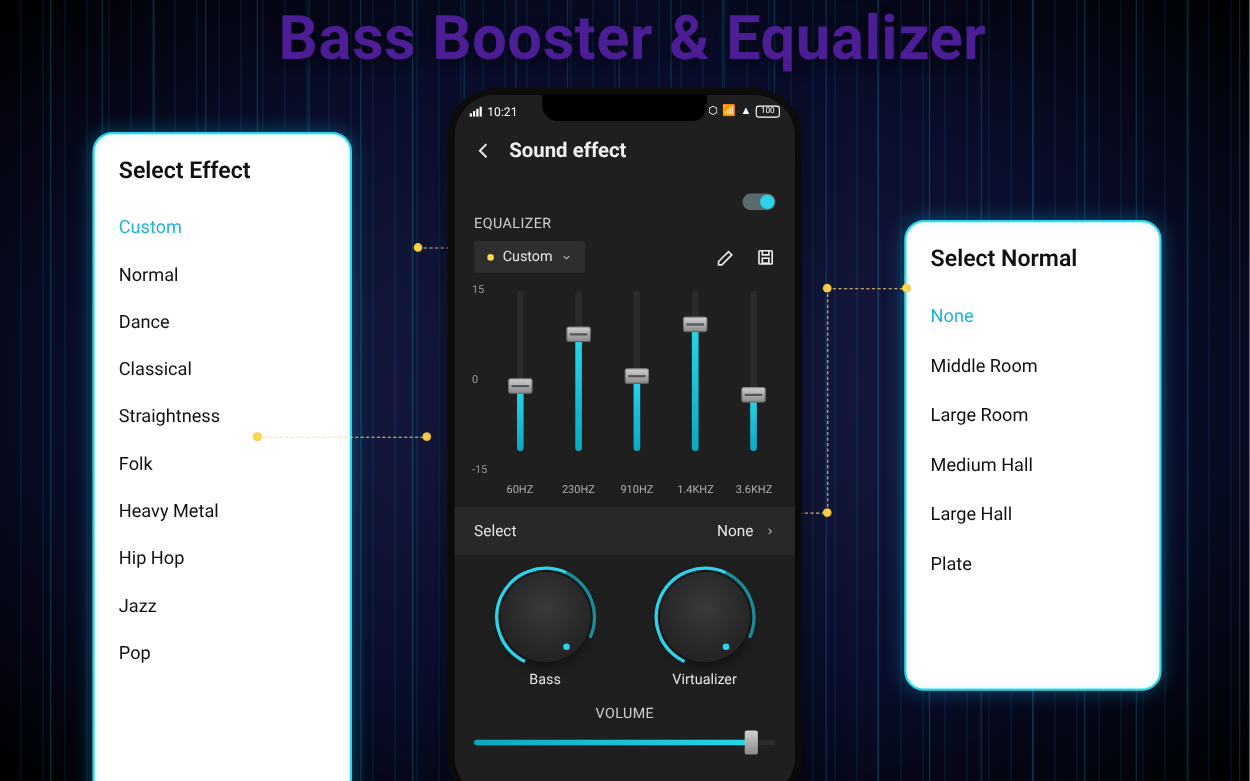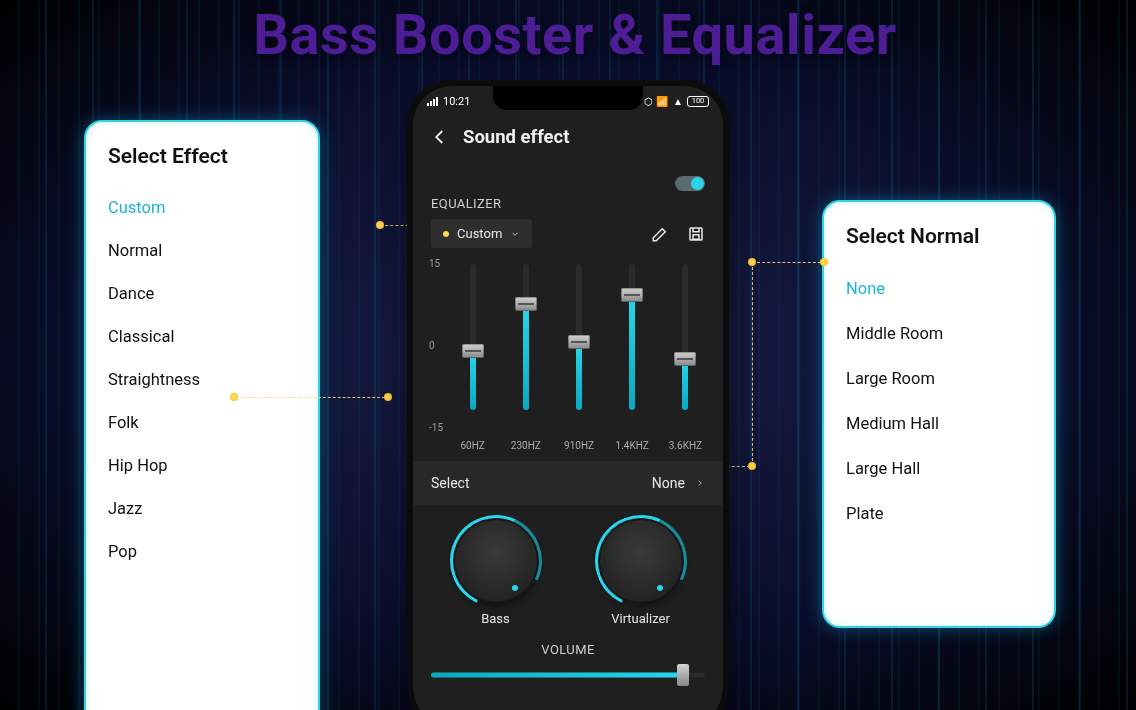--- a/index.html
+++ b/index.html
@@ -296,20 +296,21 @@
 
 <div class="card left">
   <h2>Select Effect</h2>
   <div id="effect-list">
       <div class="item selected">Custom</div>
       <div class="item">Normal</div>
       <div class="item">Dance</div>
       <div class="item">Classical</div>
       <div class="item">Straightness</div>
       <div class="item">Folk</div>
+      <div class="item">Heavy Metal</div>
       <div class="item">Hip Hop</div>
       <div class="item">Jazz</div>
       <div class="item">Pop</div>
     </div>
 </div>
 
 <div class="card right">
   <h2>Select Normal</h2>
   <div id="reverb-list">
       <div class="item selected">None</div>

